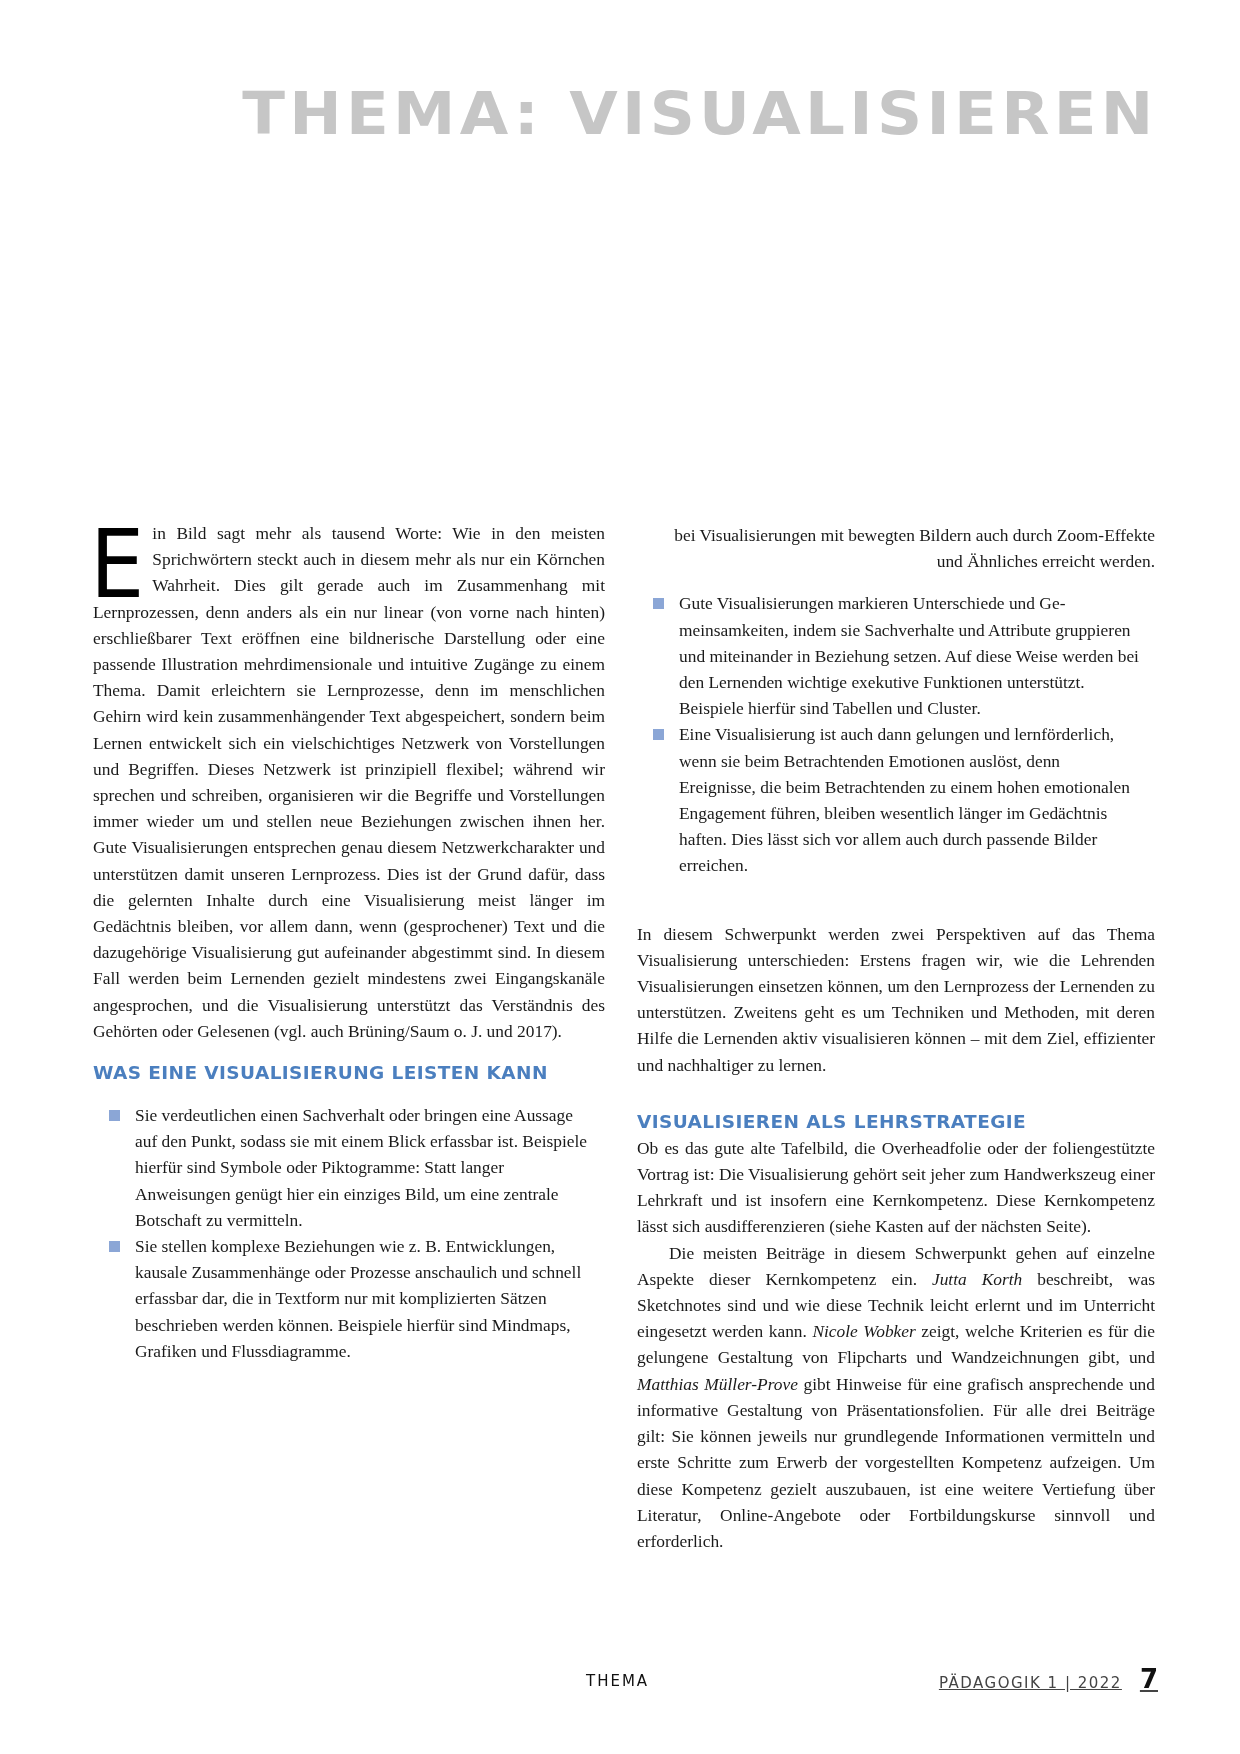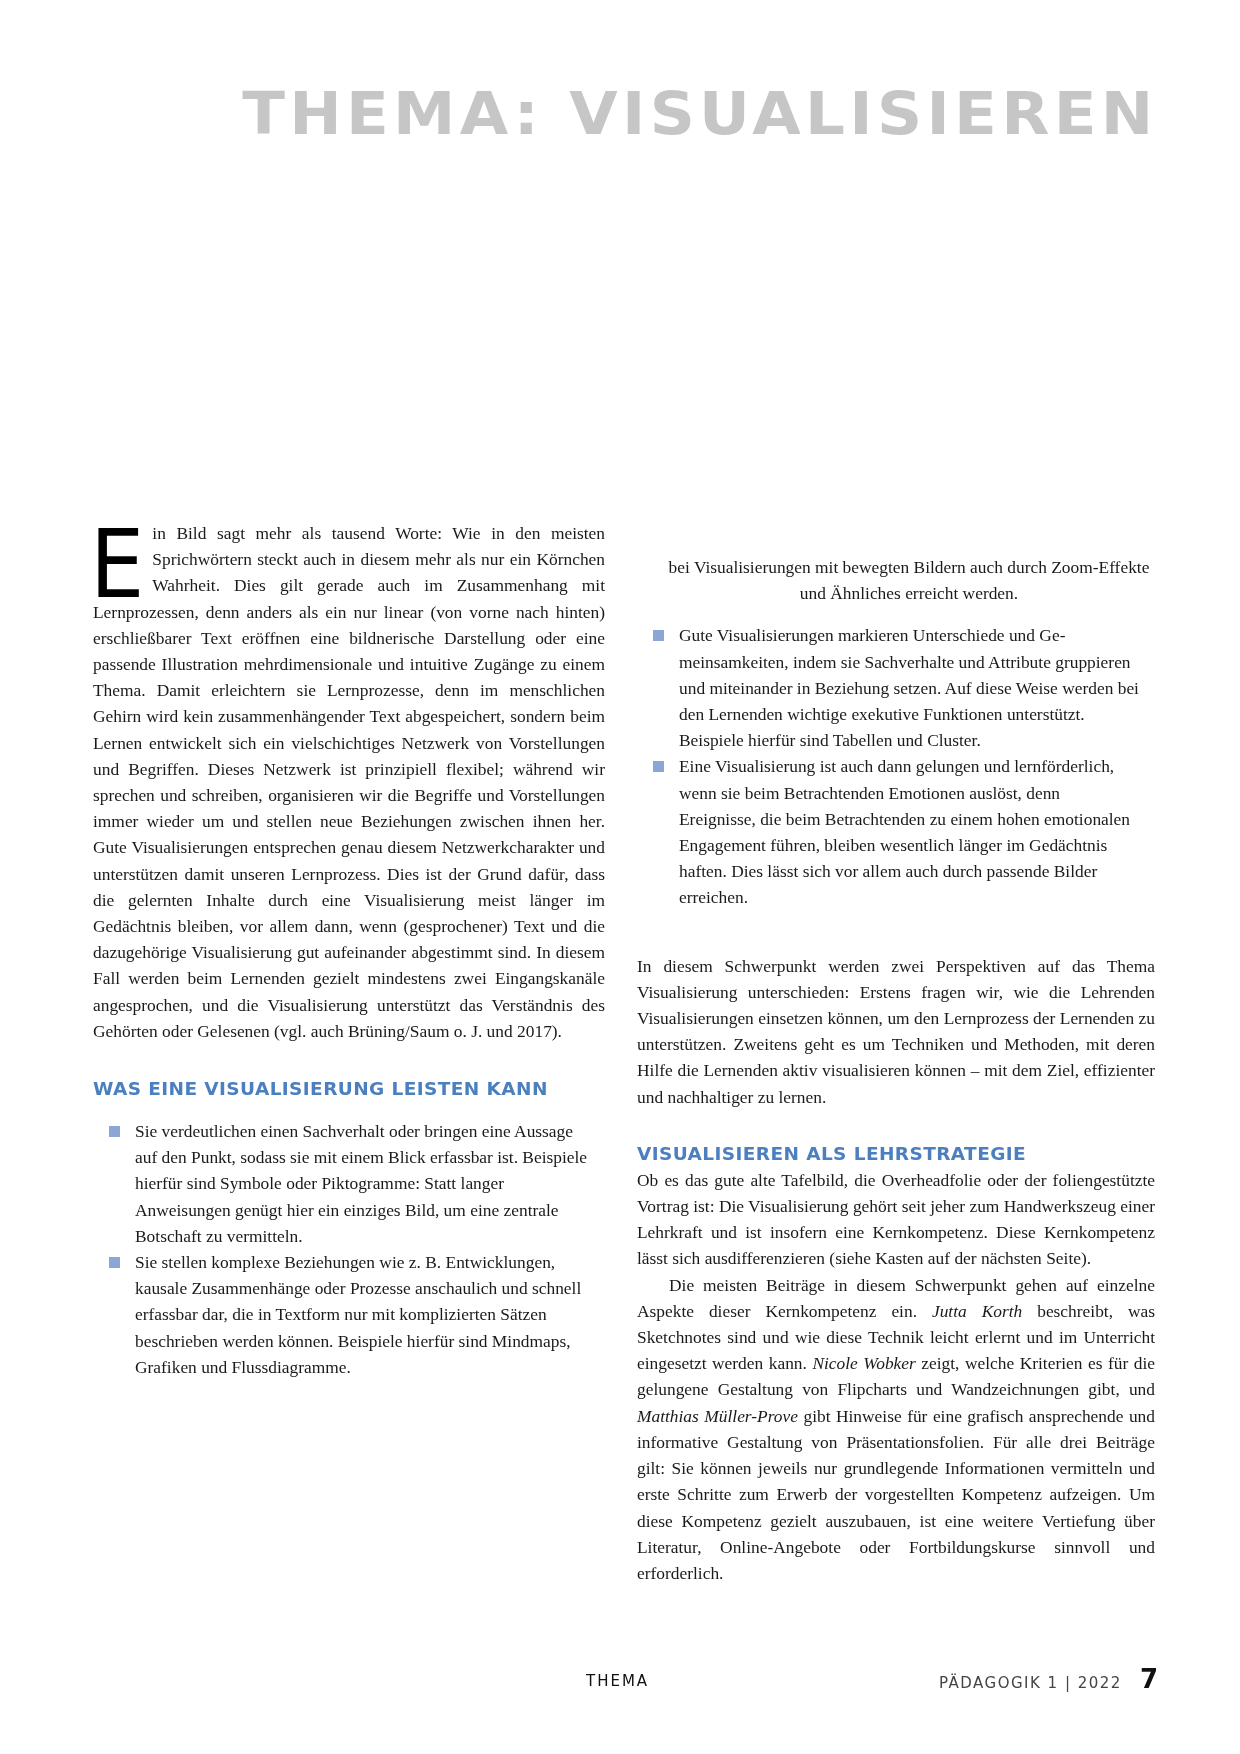--- a/index.html
+++ b/index.html
@@ -10,32 +10,32 @@
            transform: scaleX(1.08); transform-origin: right center; }
   .col { position: absolute; top: 520px; font-size: 17.4px; line-height: 26.2px; text-align: justify;
          hyphens: manual; }
   .col-left { left: 93px; width: 512px; }
   .col-right { left: 637px; width: 518px; top: 522px; }
   p { margin: 0; }
   .dropcap { float: left; font-family: "DejaVu Sans", sans-serif; font-size: 86px; line-height: 70px;
              margin: 5px 8px 0 -3px; font-weight: normal; color: #000; transform: scaleY(1.1); transform-origin: top; }
   h2 { font-family: "DejaVu Sans", sans-serif; font-weight: bold; color: #4b7fbf; font-size: 18.5px;
        letter-spacing: 0.4px; margin: 0; line-height: 26px; }
-  .h-left { margin-top: 32px; }
+  .h-left { margin-top: 16px; }
   .h-right { margin-top: 31px; }
   ul { list-style: none; margin: 16px; padding: 0; }
   li { position: relative; padding-left: 26px; text-align: left; }
   li .bullet { position: absolute; left: 0; top: 8px; width: 11px; height: 11px; background: #8ba6d6; }
-  .intro-cont { padding-left: 26px; text-align: center; margin-top: 32px; }
+  .intro-cont { padding-left: 26px; text-align: right; }
   .gap { height: 26px; }
   .indent { text-indent: 32px; }
   .footer-left { position: absolute; left: 586px; top: 1672px; font-family: "DejaVu Sans", sans-serif;
                  font-weight: normal; font-size: 15px; letter-spacing: 2px; color: #111; }
   .footer-right { position: absolute; right: 82px; top: 1664px; font-family: "DejaVu Sans", sans-serif;
-                  font-size: 15px; letter-spacing: 1.5px; color: #444; display: flex; align-items: baseline; gap: 18px; }
+                  font-size: 15px; letter-spacing: 1.5px; color: #444; display: flex; align-items: baseline; gap: 18px; text-decoration: underline; }
   .pagenum { font-weight: bold; font-size: 26px; color: #111; letter-spacing: 0; }
   em { font-style: italic; margin-top: 20px; }
 </style>
 </head>
 <body>
 
 <h1 class="title">THEMA: VISUALISIEREN</h1>
 
 <div class="col col-left">
   <p>

